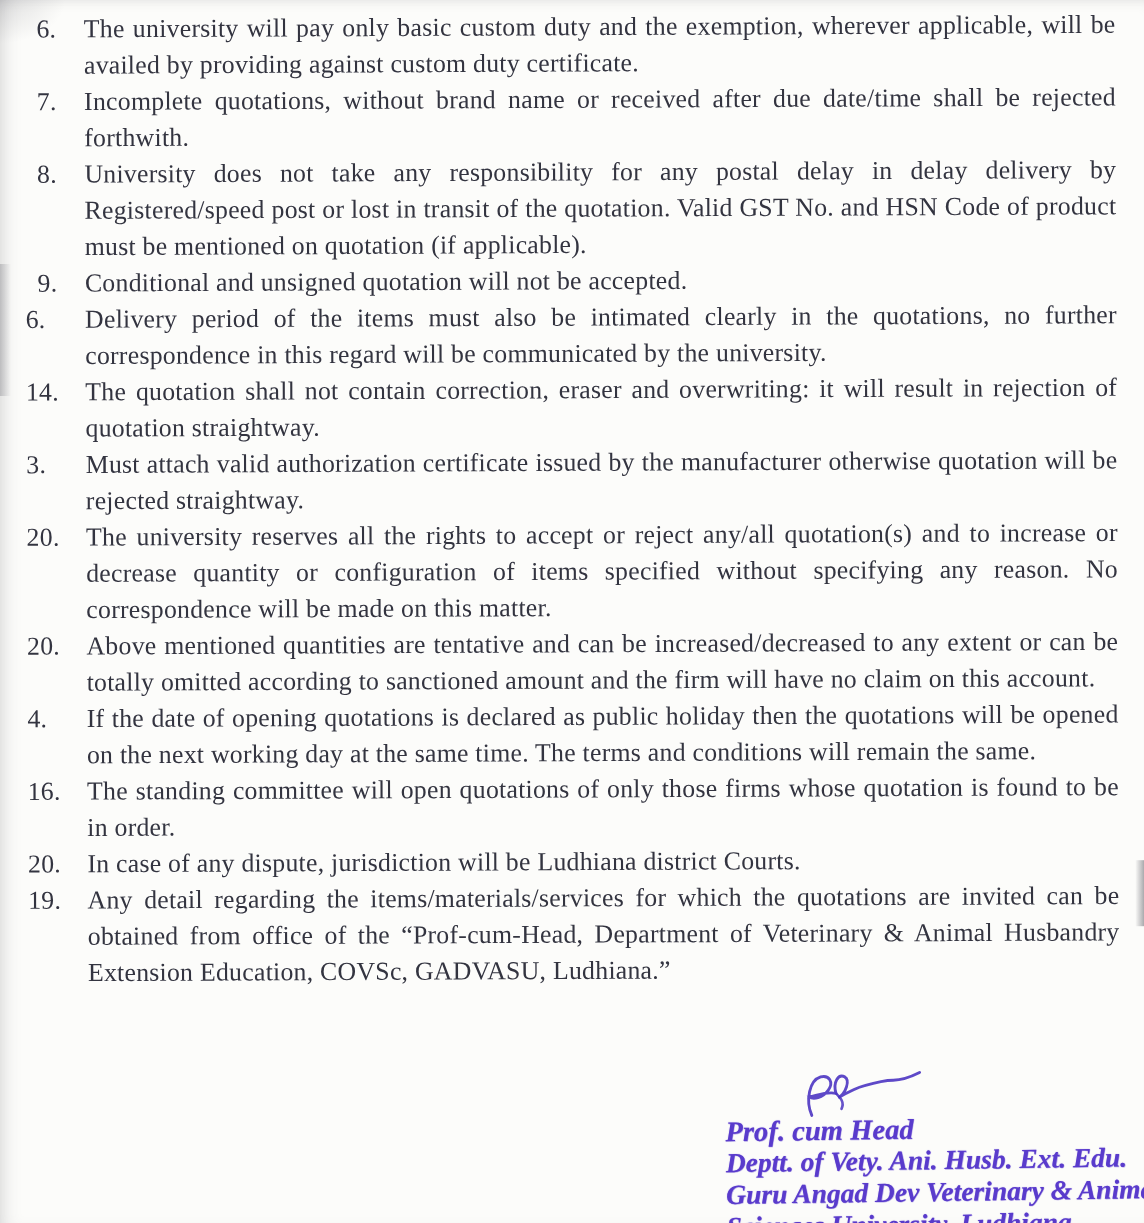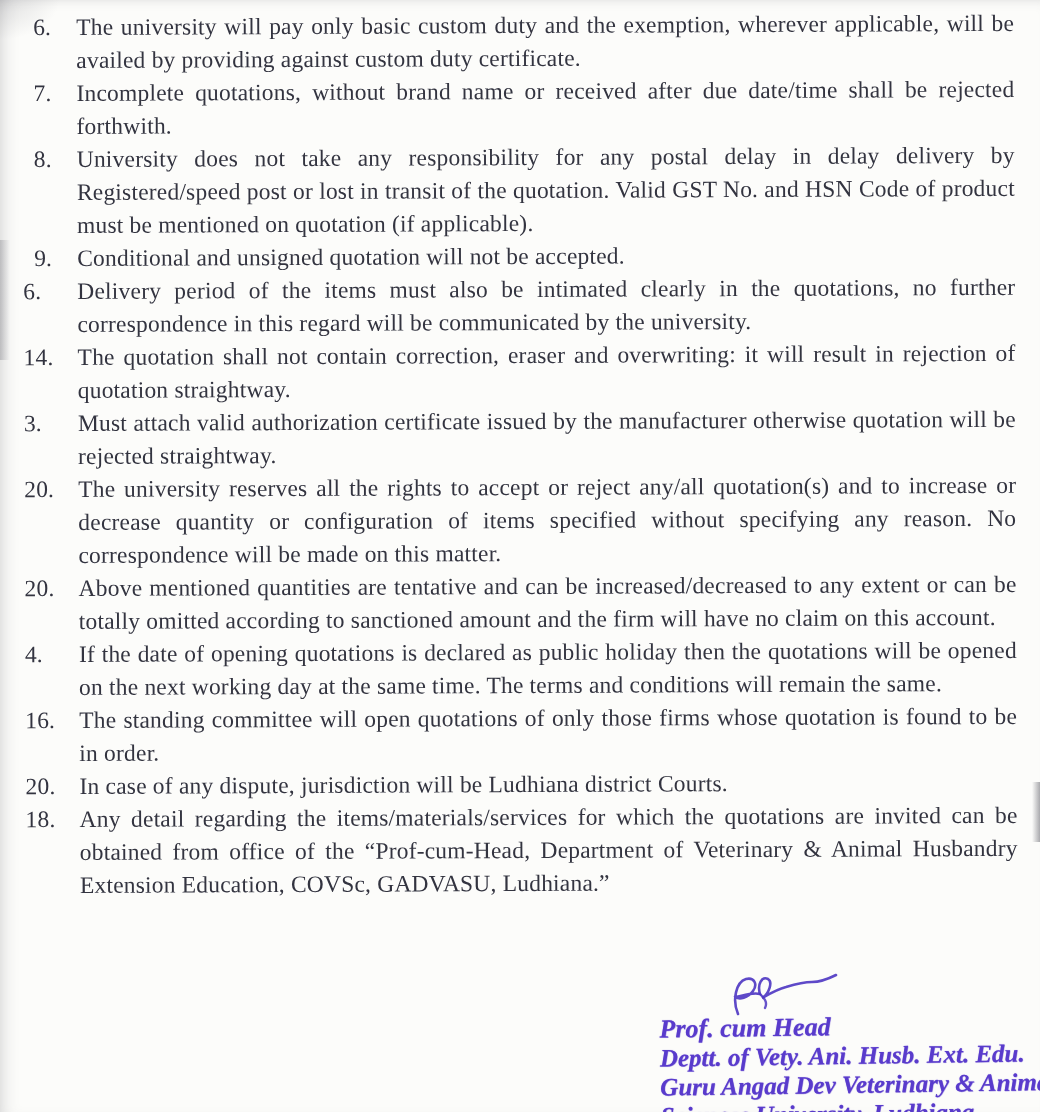--- a/index.html
+++ b/index.html
@@ -110,21 +110,21 @@
     </div>
     <div class="row">
       <span class="num">16.</span>
       <span class="txt">The standing committee will open quotations of only those firms whose quotation is found to be in order.</span>
     </div>
     <div class="row">
       <span class="num">20.</span>
       <span class="txt">In case of any dispute, jurisdiction will be Ludhiana district Courts.</span>
     </div>
     <div class="row">
-      <span class="num">18.</span>
+      <span class="num">19.</span>
       <span class="txt">Any detail regarding the items/materials/services for which the quotations are invited can be obtained from office of the “Prof-cum-Head, Department of Veterinary &amp; Animal Husbandry Extension Education, COVSc, GADVASU, Ludhiana.”</span>
     </div>
   </div>
 
   <div class="sig-block">
     <svg class="signature-svg" viewBox="0 0 118 52" fill="none" xmlns="http://www.w3.org/2000/svg">
       <path d="M14 44 C8 30 12 12 22 9 C30 7 34 14 29 21 C24 28 15 30 12 27
                C18 26 28 22 36 24 C33 14 38 6 44 9 C49 12 45 24 38 28
                C45 24 54 19 62 17 C72 14 80 12 88 12 C96 12 104 9 112 5" stroke="#4e36c6" stroke-width="2.6" stroke-linecap="round" opacity="0.9"></path>
       <path d="M36 24 C40 28 44 32 41 38" stroke="#4e36c6" stroke-width="2.4" stroke-linecap="round" opacity="0.85"></path>

